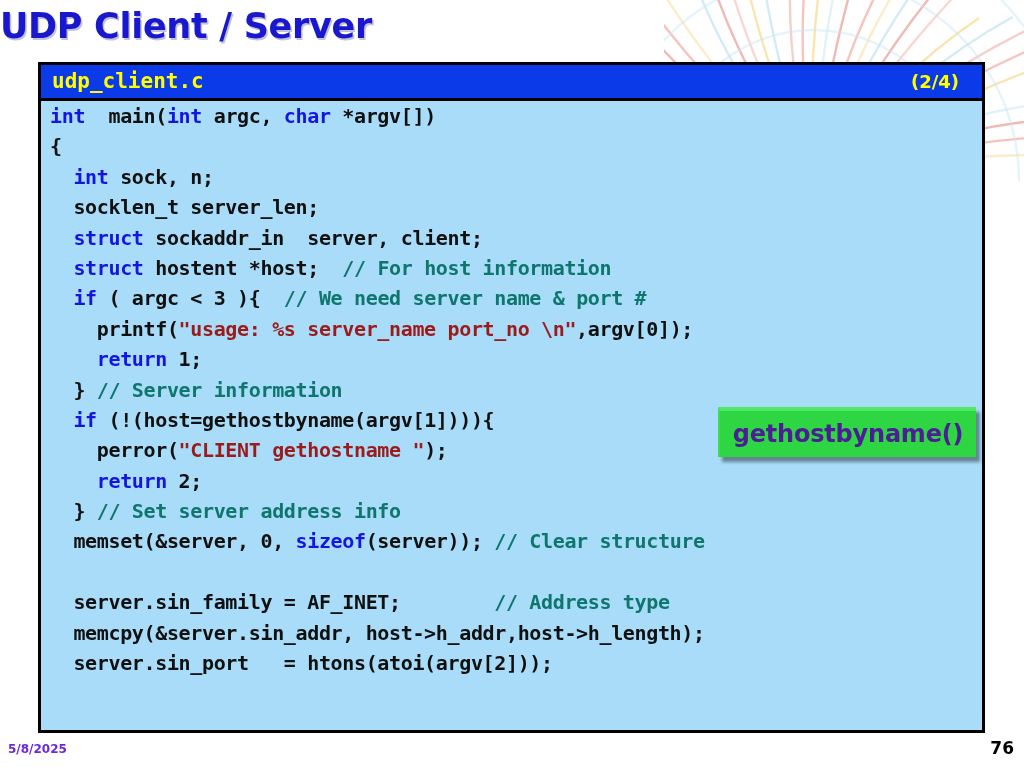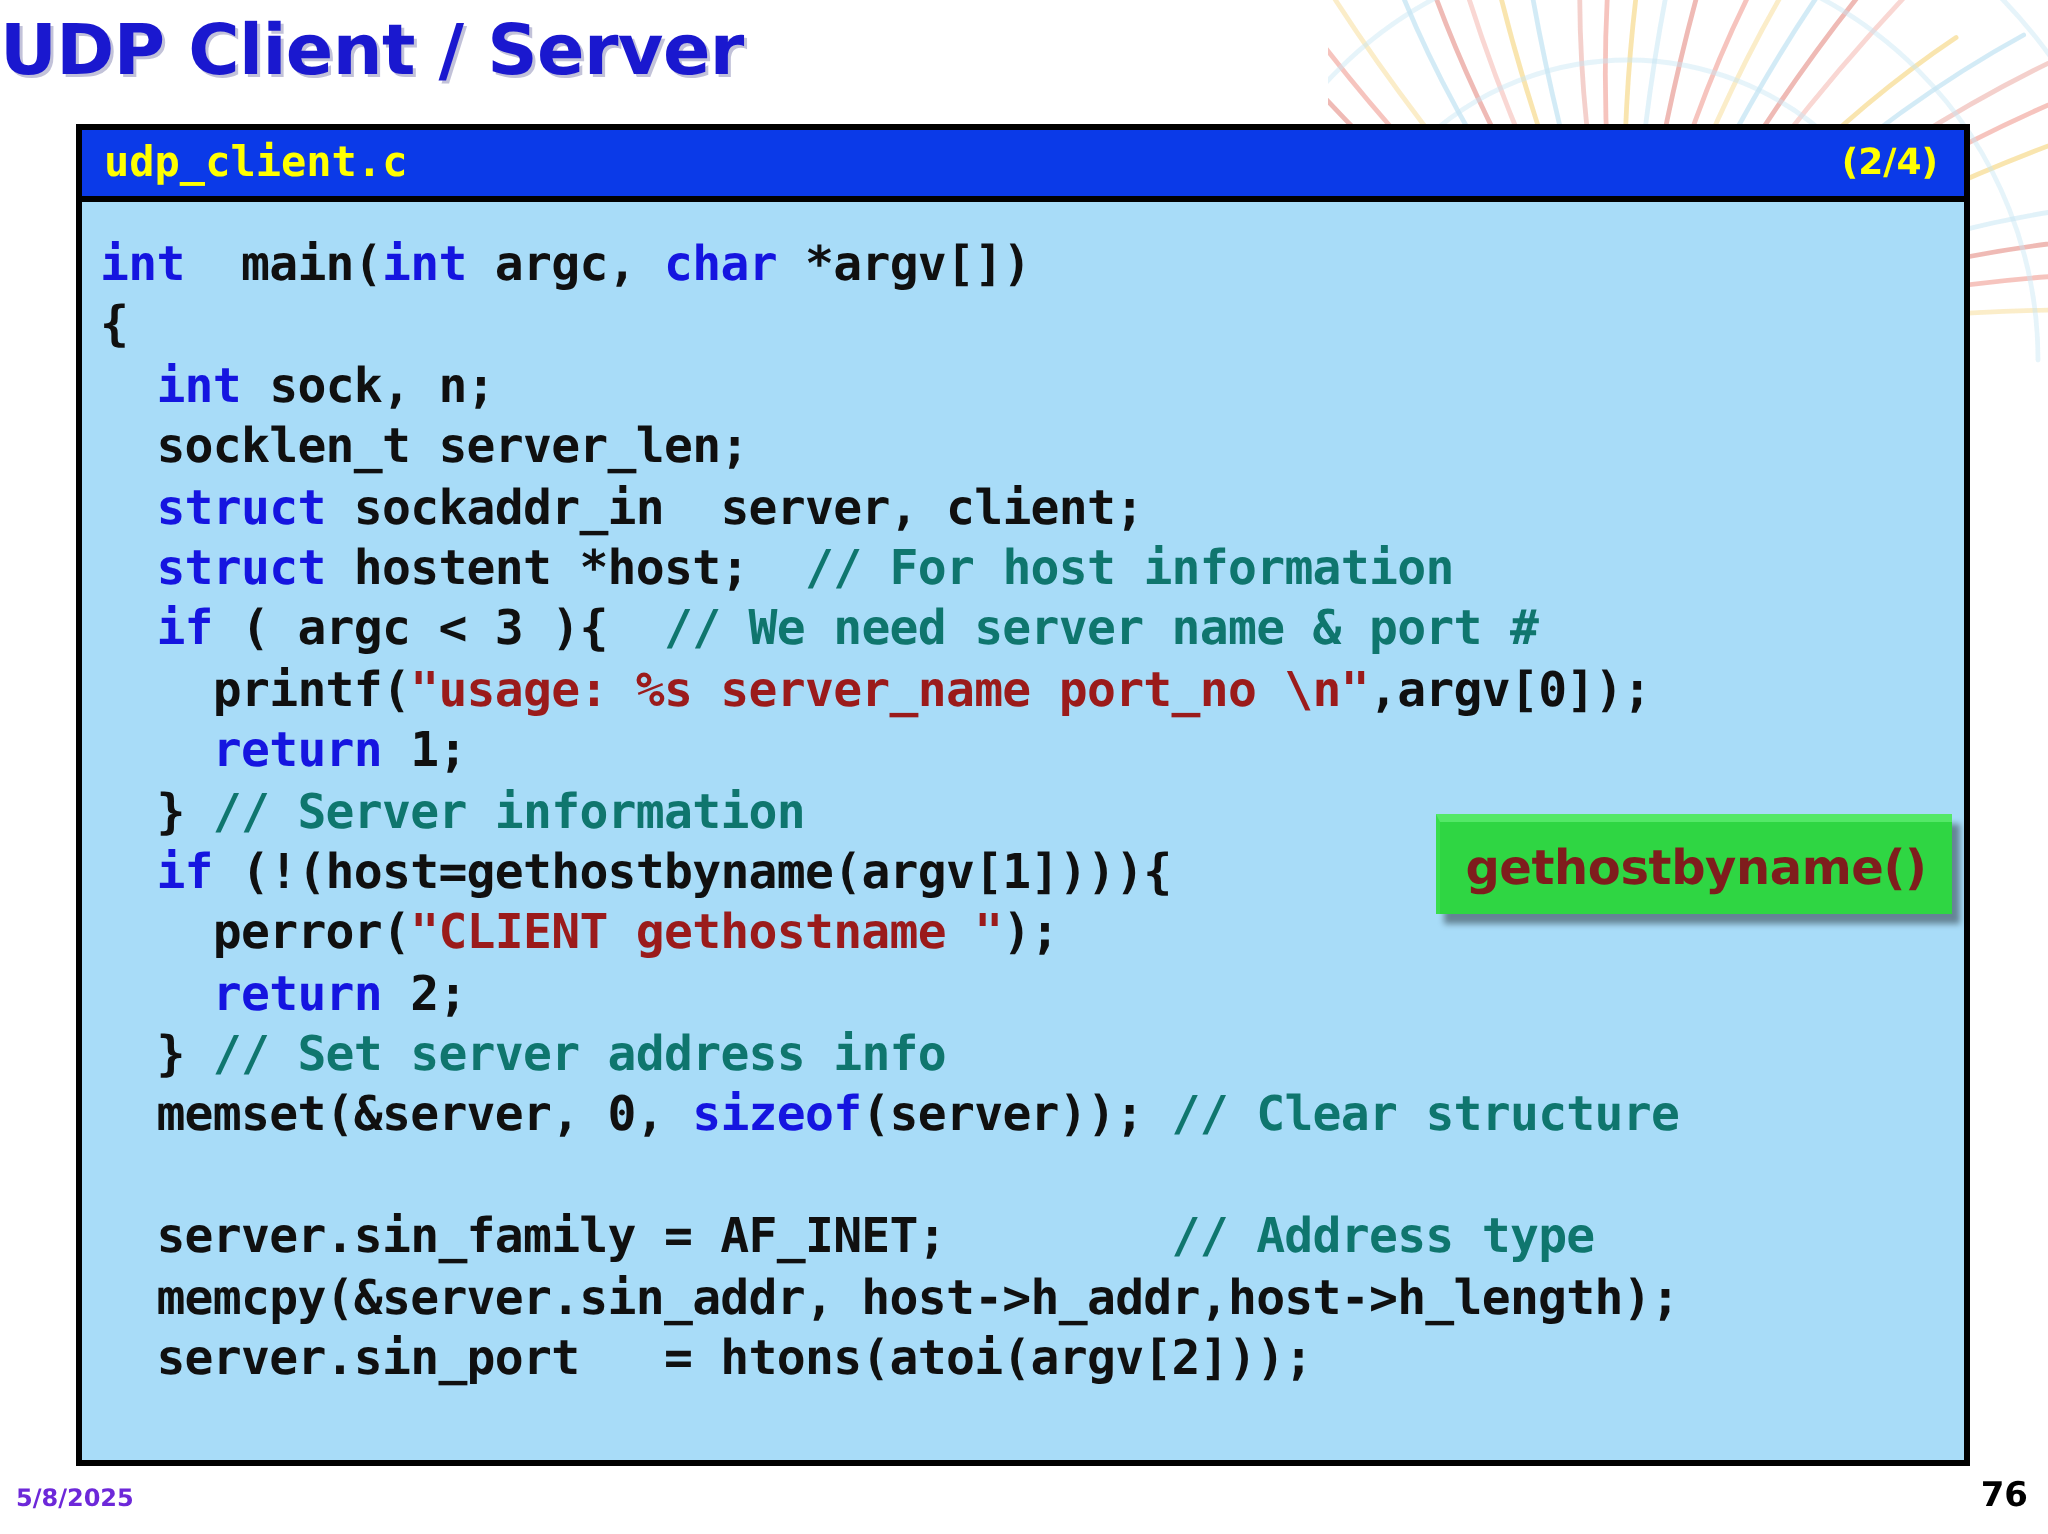--- a/index.html
+++ b/index.html
@@ -56,43 +56,43 @@
   }
   #panel-header {
     position: relative;
     height: 36px;
     background: #0b3ae8;
     border-bottom: 3px solid #000000;
     box-sizing: border-box;
     display: flex;
     align-items: center;
     justify-content: space-between;
-    padding: 0 13px 0 11px;
+    padding: 0 23px 0 11px;
   }
   #panel-header .hdr-text {
     font-family: "DejaVu Sans Mono", monospace;
     font-weight: bold;
     font-size: 21px;
     color: #ffff00;
     line-height: 1;
   }
   #panel-header .hdr-page {
     font-family: "DejaVu Sans", sans-serif;
     font-weight: bold;
     font-size: 18px;
     color: #ffff00;
     line-height: 1;
   }
 
   #code-body {
     position: relative;
-    padding: 16px 0 0 9px;
+    padding: 0 0 0 9px;
     font-family: "DejaVu Sans Mono", monospace;
     font-weight: bold;
-    font-size: 24px;
+    font-size: 20px;
     line-height: 30.4px;
     color: #101010;
     white-space: pre;
     letter-spacing: -0.35px;
   }
   .code-line { height: 30.4px; }
   .kw   { color: #1515e0; }
   .cmt  { color: #0f766e; }
   .str  { color: #9b1b1b; }
   .pln  { color: #101010; }
@@ -111,21 +111,21 @@
     box-shadow: 4px 5px 3px rgba(0,0,0,0.40);
     display: flex;
     align-items: center;
     justify-content: center;
     z-index: 5;
   }
   #callout span {
     font-family: "DejaVu Sans", sans-serif;
     font-weight: bold;
     font-size: 24px;
-    color: #7f1d1d;
+    color: #4c1d95;
     letter-spacing: -0.2px;
   }
 
   
   #footer-date {
     position: absolute;
     left: 8px;
     bottom: 11px;
     font-family: "DejaVu Sans", sans-serif;
     font-weight: bold;

